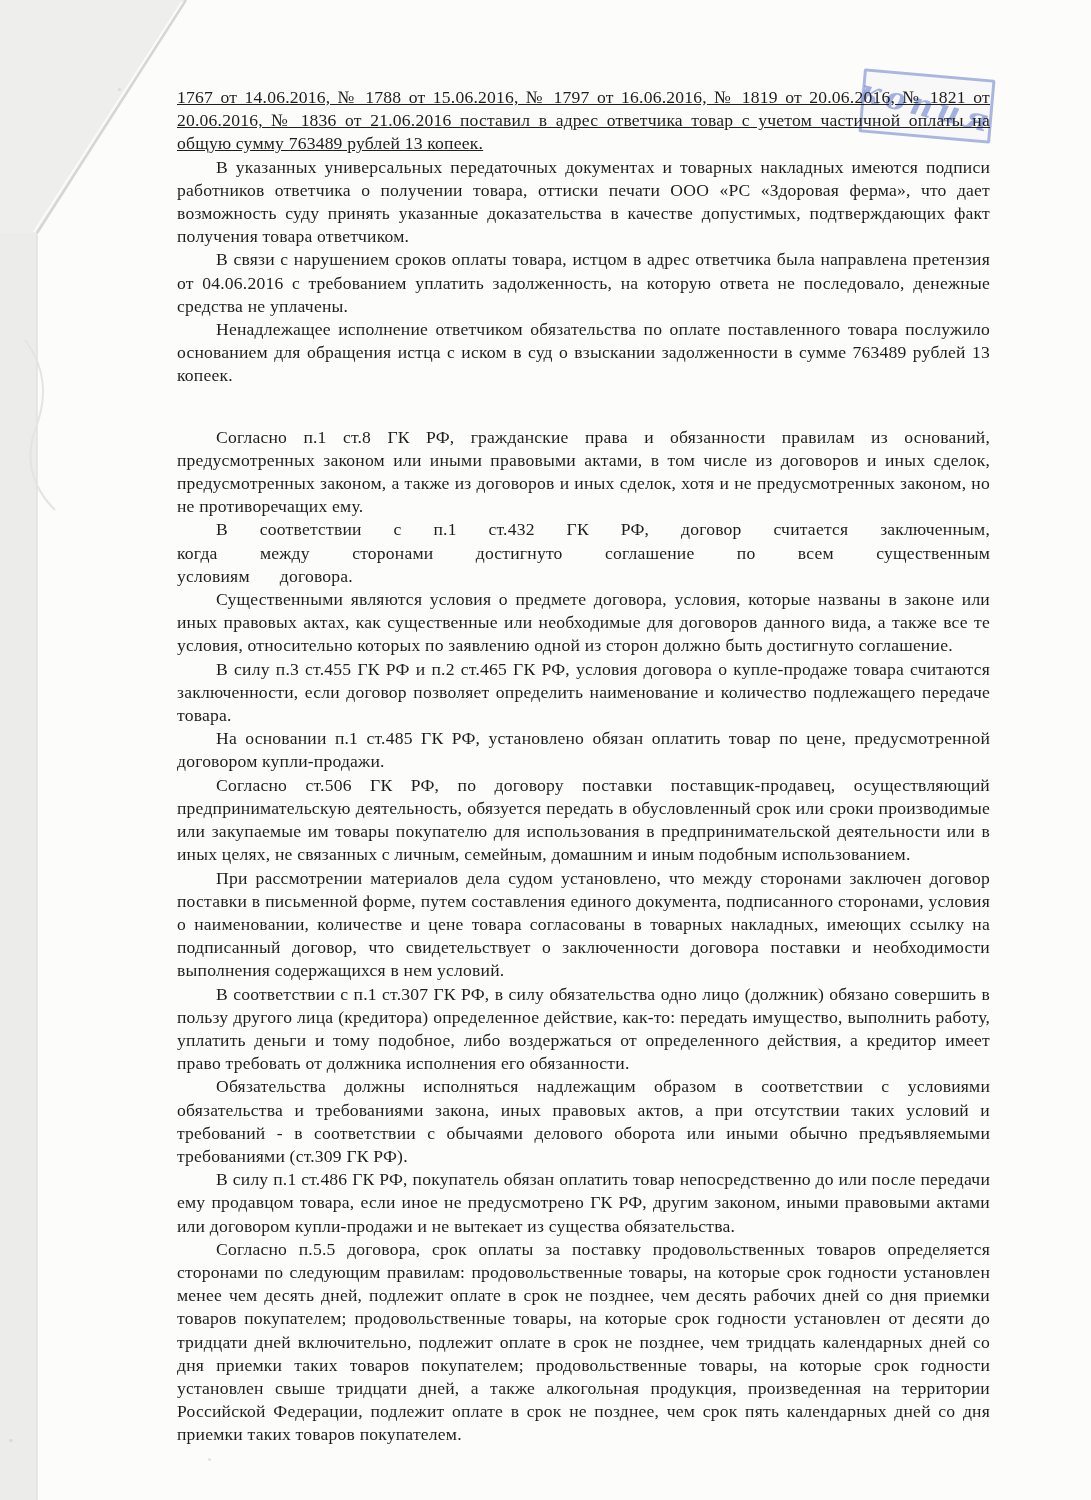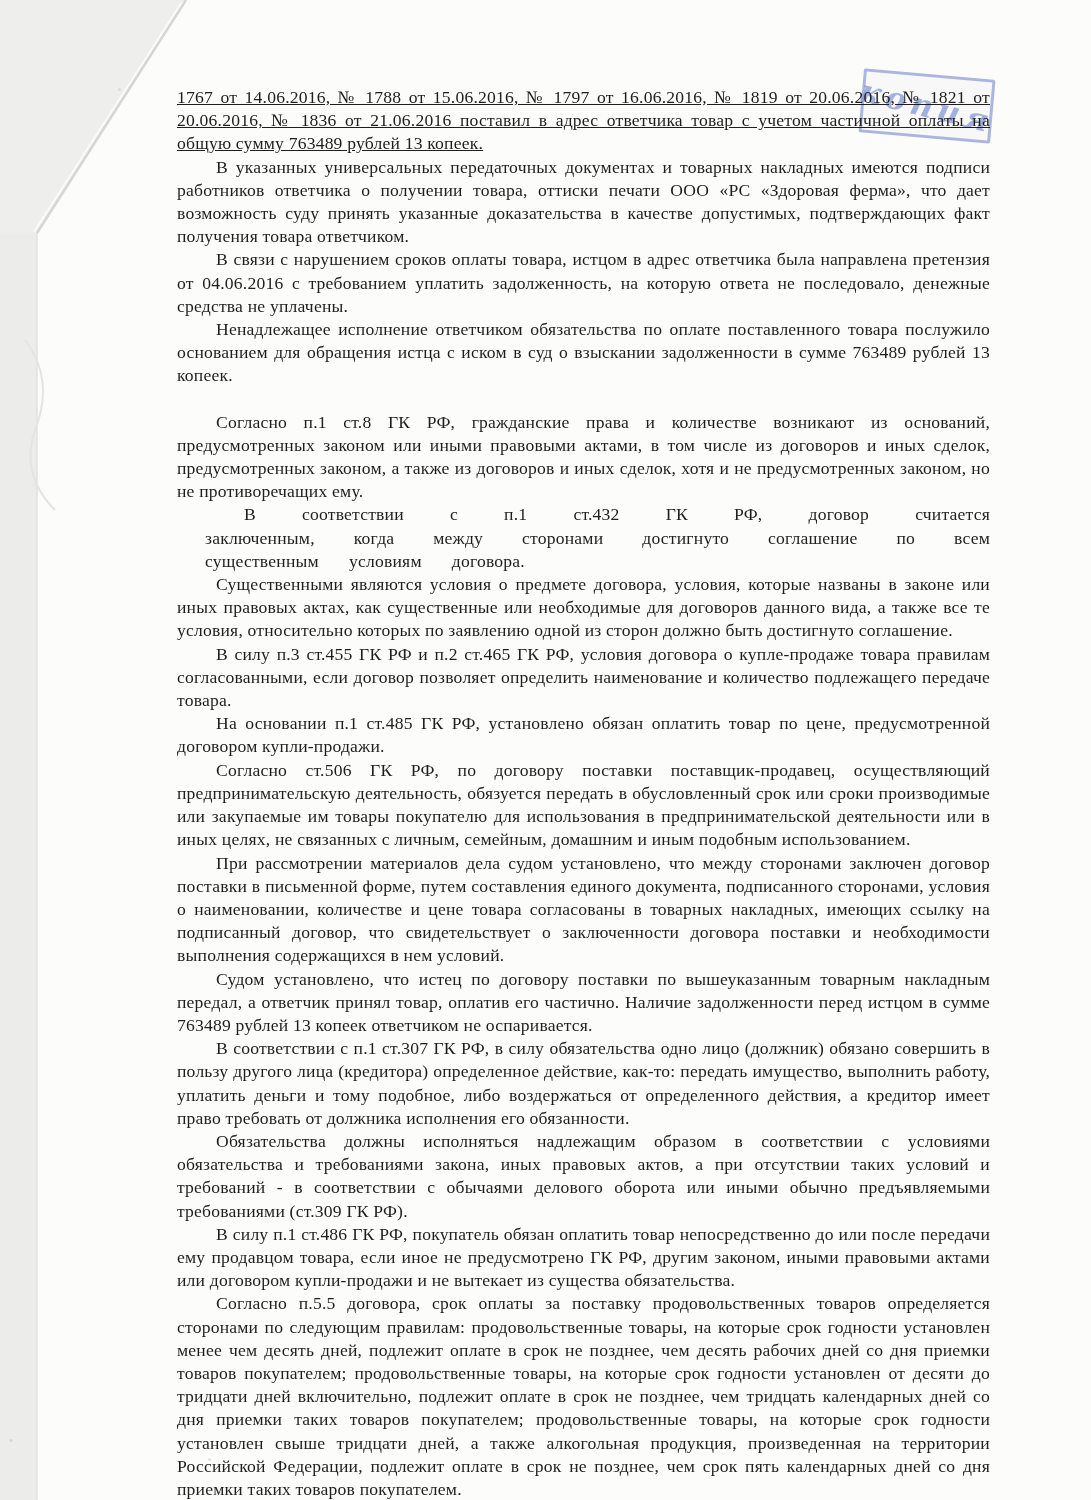--- a/index.html
+++ b/index.html
@@ -43,26 +43,25 @@
   }
   .text-block p {
     margin: 0;
     text-indent: 39px;
   }
   .text-block p.no-indent {
     text-indent: 0;
     text-decoration: underline;
   }
   .text-block p.gap-after {
-    margin-bottom: 23px;
+    margin-bottom: 38px;
   }
   
   .text-block p.wide {
     word-spacing: 1.45em;
-    margin-left: 28px;
   }
   
   .stamp {
     position: absolute;
     left: 861px;
     top: 74px;
     width: 126px;
     height: 58px;
     border: 3px solid rgba(105, 127, 200, 0.55);
     border-radius: 2px;
@@ -104,27 +103,26 @@
 
   <div class="stamp">
     <span class="stamp-text">копия</span>
   </div>
 
   <div class="text-block">
     <p class="no-indent">1767 от 14.06.2016, № 1788 от 15.06.2016, № 1797 от 16.06.2016, № 1819 от 20.06.2016, № 1821 от 20.06.2016, № 1836 от 21.06.2016 поставил в адрес ответчика товар с учетом частичной оплаты на общую сумму 763489 рублей 13 копеек.</p>
     <p>В указанных универсальных передаточных документах и товарных накладных имеются подписи работников ответчика о получении товара, оттиски печати ООО «РС «Здоровая ферма», что дает возможность суду принять указанные доказательства в качестве допустимых, подтверждающих факт получения товара ответчиком.</p>
     <p>В связи с нарушением сроков оплаты товара, истцом в адрес ответчика была направлена претензия от 04.06.2016 с требованием уплатить задолженность, на которую ответа не последовало, денежные средства не уплачены.</p>
     <p class="gap-after">Ненадлежащее исполнение ответчиком обязательства по оплате поставленного товара послужило основанием для обращения истца с иском в суд о взыскании задолженности в сумме 763489 рублей 13 копеек.</p>
-    <p>Согласно п.1 ст.8 ГК РФ, гражданские права и количестве возникают из оснований, предусмотренных законом или иными правовыми актами, в том числе из договоров и иных сделок, предусмотренных законом, а также из договоров и иных сделок, хотя и не предусмотренных законом, но не противоречащих ему.</p>
+    <p>Согласно п.1 ст.8 ГК РФ, гражданские права и обязанности правилам из оснований, предусмотренных законом или иными правовыми актами, в том числе из договоров и иных сделок, предусмотренных законом, а также из договоров и иных сделок, хотя и не предусмотренных законом, но не противоречащих ему.</p>
     <p class="wide">В соответствии с п.1 ст.432 ГК РФ, договор считается заключенным, когда между сторонами достигнуто соглашение по всем существенным условиям договора.</p>
     <p>Существенными являются условия о предмете договора, условия, которые названы в законе или иных правовых актах, как существенные или необходимые для договоров данного вида, а также все те условия, относительно которых по заявлению одной из сторон должно быть достигнуто соглашение.</p>
-    <p>В силу п.3 ст.455 ГК РФ и п.2 ст.465 ГК РФ, условия договора о купле-продаже товара правилам согласованными, если договор позволяет определить наименование и количество подлежащего передаче товара.</p>
+    <p>В силу п.3 ст.455 ГК РФ и п.2 ст.465 ГК РФ, условия договора о купле-продаже товара считаются заключенности, если договор позволяет определить наименование и количество подлежащего передаче товара.</p>
     <p>На основании п.1 ст.485 ГК РФ, установлено обязан оплатить товар по цене, предусмотренной договором купли-продажи.</p>
     <p>Согласно ст.506 ГК РФ, по договору поставки поставщик-продавец, осуществляющий предпринимательскую деятельность, обязуется передать в обусловленный срок или сроки производимые или закупаемые им товары покупателю для использования в предпринимательской деятельности или в иных целях, не связанных с личным, семейным, домашним и иным подобным использованием.</p>
     <p>При рассмотрении материалов дела судом установлено, что между сторонами заключен договор поставки в письменной  форме, путем составления единого документа, подписанного сторонами, условия о наименовании, количестве и цене товара согласованы в товарных накладных, имеющих ссылку на подписанный договор, что свидетельствует о заключенности договора поставки и необходимости выполнения содержащихся в нем условий.</p>
-    <p>Судом установлено, что истец по договору поставки по вышеуказанным товарным накладным передал, а ответчик принял товар, оплатив его частично. Наличие задолженности перед истцом в сумме 763489 рублей 13 копеек ответчиком не оспаривается.</p>
     <p>В соответствии с п.1 ст.307 ГК РФ, в силу обязательства одно лицо (должник) обязано совершить в пользу другого лица (кредитора) определенное действие, как-то: передать имущество, выполнить работу, уплатить деньги и тому подобное, либо воздержаться от определенного действия, а кредитор имеет право требовать от должника исполнения его обязанности.</p>
     <p>Обязательства должны исполняться надлежащим образом в соответствии с условиями обязательства и требованиями закона, иных правовых актов, а при отсутствии таких условий и требований - в соответствии с обычаями делового оборота или иными обычно предъявляемыми требованиями (ст.309 ГК РФ).</p>
     <p>В силу п.1 ст.486 ГК РФ, покупатель обязан оплатить товар непосредственно до или после передачи ему продавцом товара, если иное не предусмотрено ГК РФ, другим законом, иными правовыми актами или договором купли-продажи и не вытекает из существа обязательства.</p>
     <p>Согласно п.5.5 договора, срок оплаты за поставку продовольственных товаров определяется сторонами по следующим правилам: продовольственные товары, на которые срок годности установлен менее чем десять дней, подлежит оплате в срок не позднее, чем десять рабочих дней со дня приемки товаров покупателем; продовольственные товары, на которые срок годности установлен от десяти до тридцати дней включительно, подлежит оплате в срок не позднее, чем тридцать календарных дней со дня приемки таких товаров покупателем; продовольственные товары, на которые срок годности установлен свыше тридцати дней, а также алкогольная продукция, произведенная на территории Российской Федерации, подлежит оплате в срок не позднее, чем срок пять календарных дней со дня приемки таких товаров покупателем.</p>
   </div>
 
 </div>
 
 </body></html>

